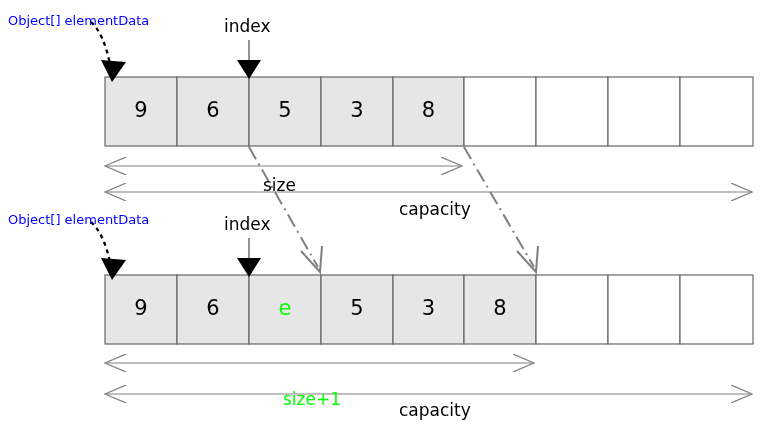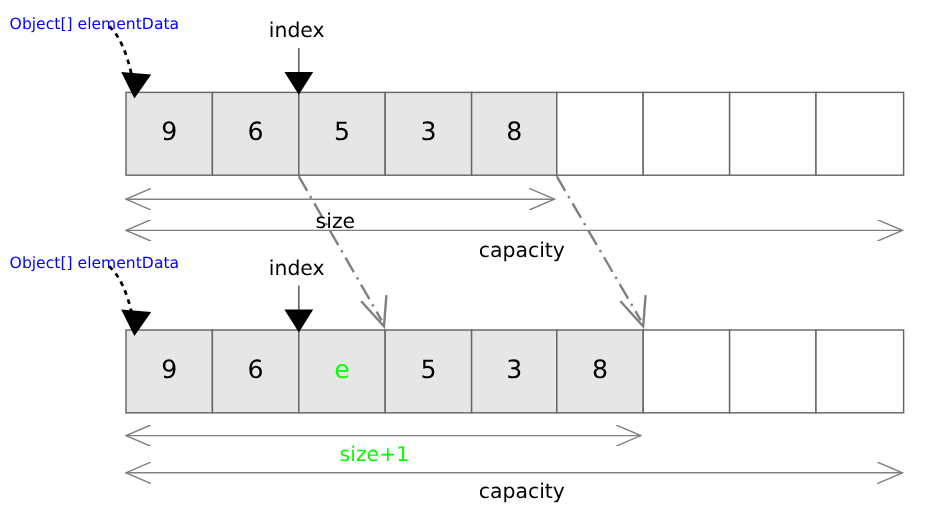--- a/index.html
+++ b/index.html
@@ -25,21 +25,21 @@
     height: 430px;
   }
   .lbl {
     position: absolute;
     white-space: nowrap;
     font-size: 17px;
     color: #000000;
     line-height: 1;
   }
   .lbl-blue { color: #0000ff; font-size: 13px; }
-  .lbl-green { color: #00ff00; }
+  .lbl-green { color: #00ff00; margin-top: 20px; }
   .cellval {
     position: absolute;
     font-size: 21px;
     color: #000000;
     text-align: center;
     line-height: 1;
   }
   .cellval.green { color: #00ff00; }
 </style>
 </head>

